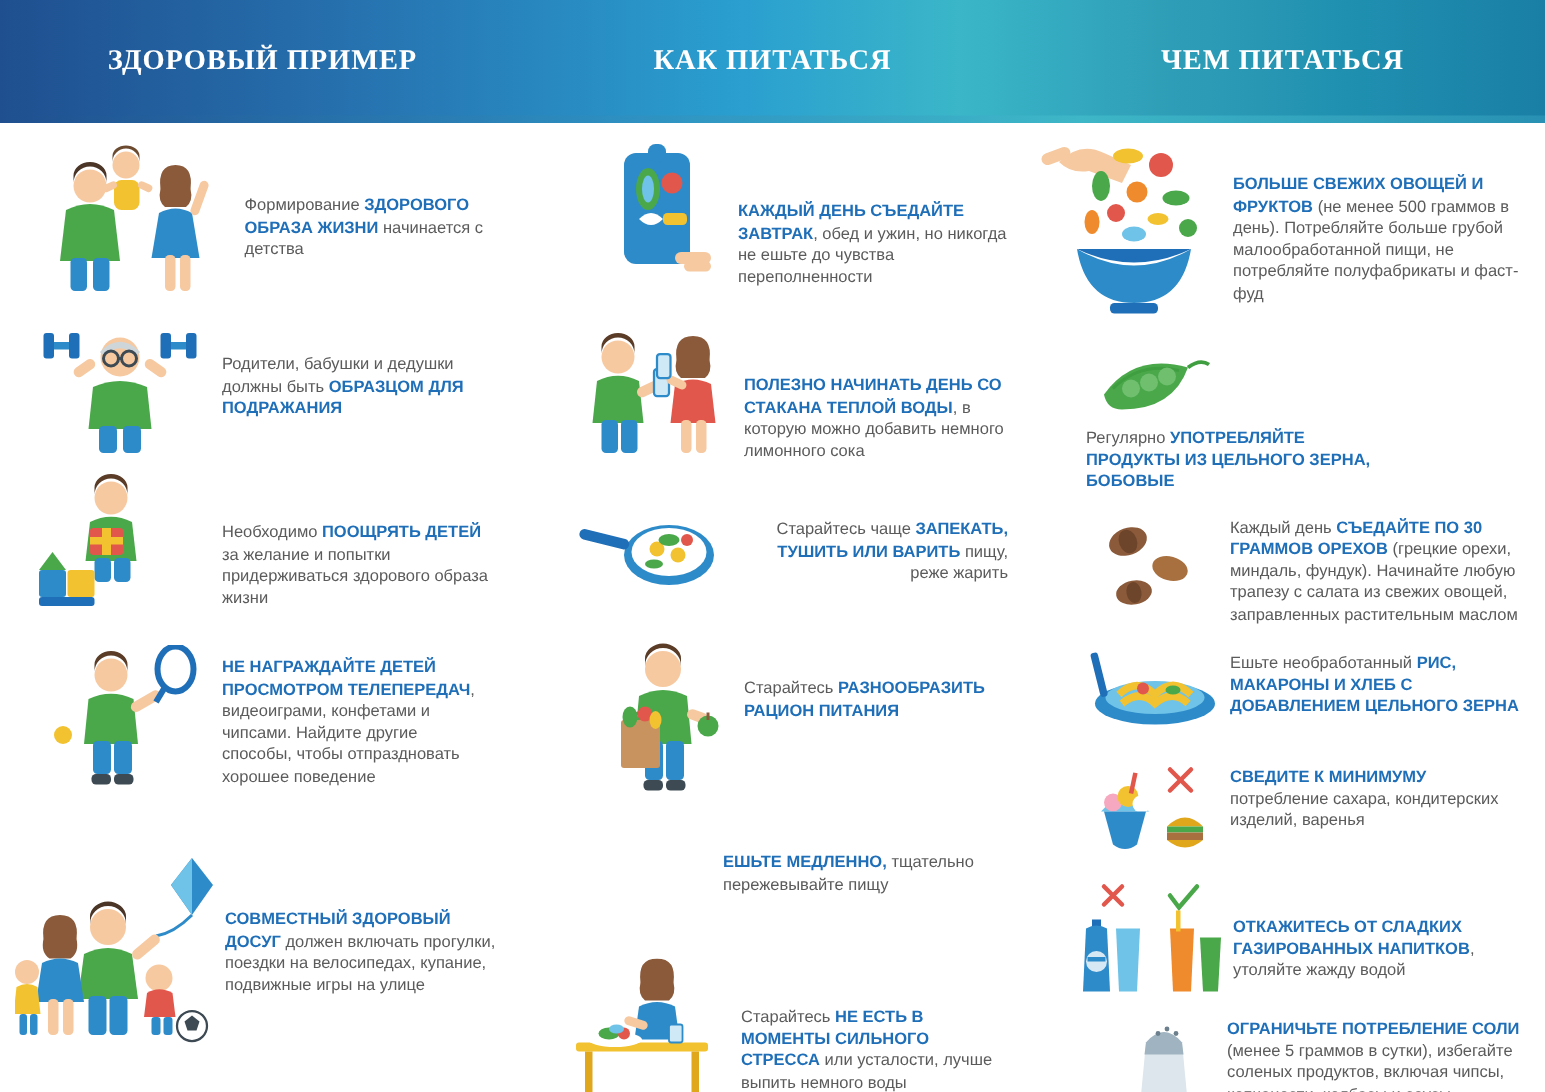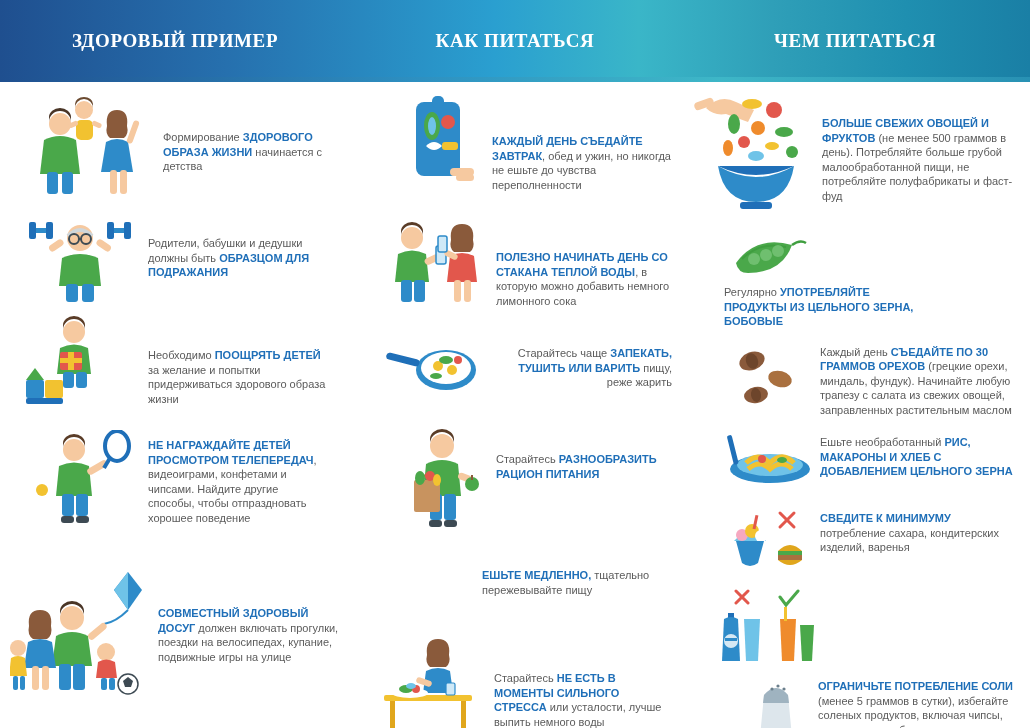--- a/index.html
+++ b/index.html
@@ -187,21 +187,21 @@
           <ellipse cx="99" cy="16" rx="12" ry="15" fill="none" stroke="#1f6fb8" stroke-width="4"></ellipse>
           <line x1="92" y1="28" x2="86" y2="38" stroke="#1f6fb8" stroke-width="4"></line>
           <circle cx="24" cy="60" r="6" fill="#f2c230"></circle>
         </svg>
       </div>
       <div class="txt" style="width:178px;padding-top:8px;">
         <span class="b">НЕ НАГРАЖДАЙТЕ ДЕТЕЙ ПРОСМОТРОМ ТЕЛЕПЕРЕДАЧ</span><span>, видеоиграми, конфетами и чипсами. Найдите другие способы, чтобы отпраздновать хорошее поведение</span>
       </div>
     </div>
 
-    <div class="row" style="padding:26px 10px 0 10px;justify-content:space-between;">
+    <div class="row" style="padding:26px 10px 0 10px;">
       <div class="art" style="width:140px;height:130px;">
         <svg width="140" height="130" viewBox="0 0 140 130">
 
           <polygon points="118,6 132,24 118,44 104,24" fill="#2e8bc9"></polygon>
           <polygon points="118,6 118,44 104,24" fill="#6fc3e8"></polygon>
           <path d="M118 44 q-12 12 -24 14" stroke="#2e8bc9" stroke-width="2" fill="none"></path>
 
           <circle cx="62" cy="52" r="12" fill="#f6c9a0"></circle>
           <path d="M50 50 a12 12 0 0 1 24 0 l0 -5 a12 10 0 0 0 -24 0z" fill="#4a3526"></path>
           <path d="M46 70 q16 -8 32 0 l4 30 -40 0z" fill="#4aa84a"></path>
@@ -479,20 +479,23 @@
           <rect x="7" y="49" width="12" height="3" fill="#2e8bc9"></rect>
 
           <path d="M26 30 l16 0 l-2 42 -12 0z" fill="#6fc3e8"></path>
 
           <path d="M62 30 l16 0 l-2 42 -12 0z" fill="#ef8b2c"></path>
           <rect x="66" y="18" width="3" height="14" fill="#f2c230"></rect>
 
           <path d="M82 36 l14 0 l-2 36 -10 0z" fill="#4aa84a"></path>
         </svg>
       </div>
+      <div class="txt" style="width:196px;padding-top:22px;padding-left:4px;">
+        <span class="b">ОТКАЖИТЕСЬ ОТ СЛАДКИХ ГАЗИРОВАННЫХ НАПИТКОВ</span><span>, утоляйте жажду водой</span>
+      </div>
     </div>
 
     <div class="row" style="padding:12px 8px 0 62px;">
       <div class="art" style="width:72px;height:66px;">
         <svg width="72" height="66" viewBox="0 0 72 66">
           <path d="M22 18 q12 -14 24 0 l4 42 -32 0z" fill="#dde6ec"></path>
           <path d="M22 18 q12 -14 24 0 l1 8 -26 0z" fill="#9fb3c0"></path>
           <circle cx="30" cy="12" r="1.6" fill="#6b7f8c"></circle>
           <circle cx="36" cy="9" r="1.6" fill="#6b7f8c"></circle>
           <circle cx="42" cy="12" r="1.6" fill="#6b7f8c"></circle>

